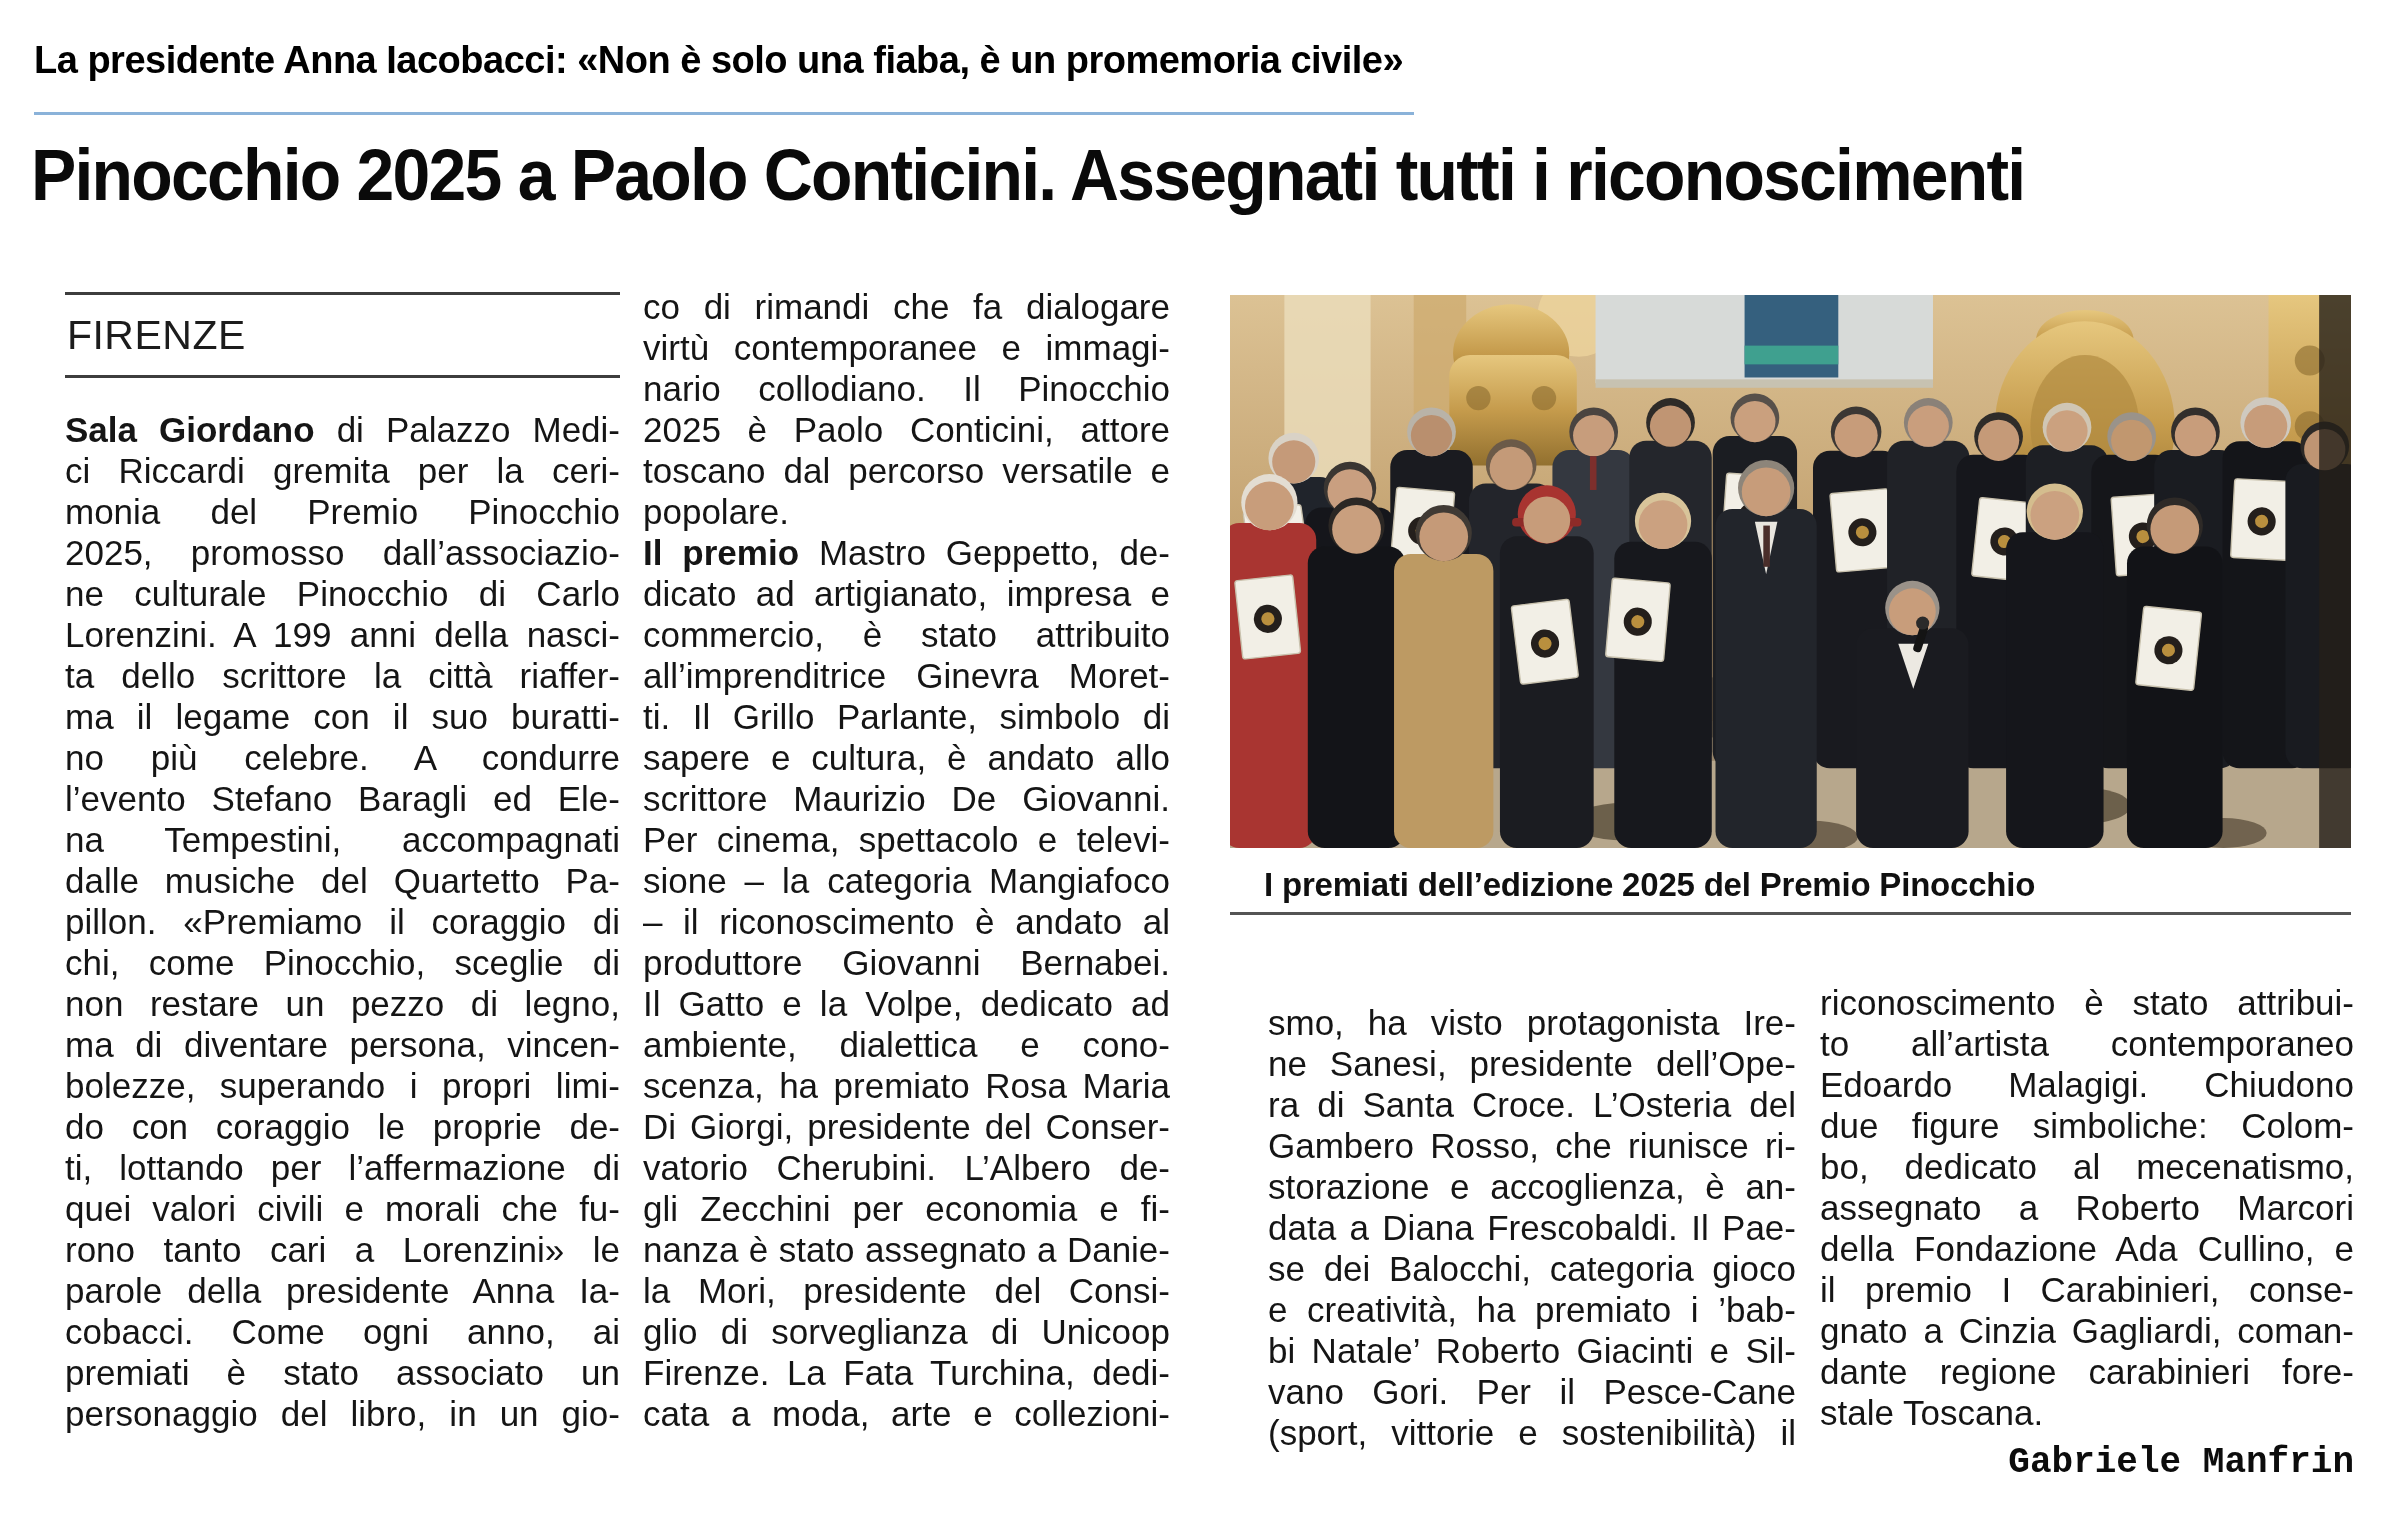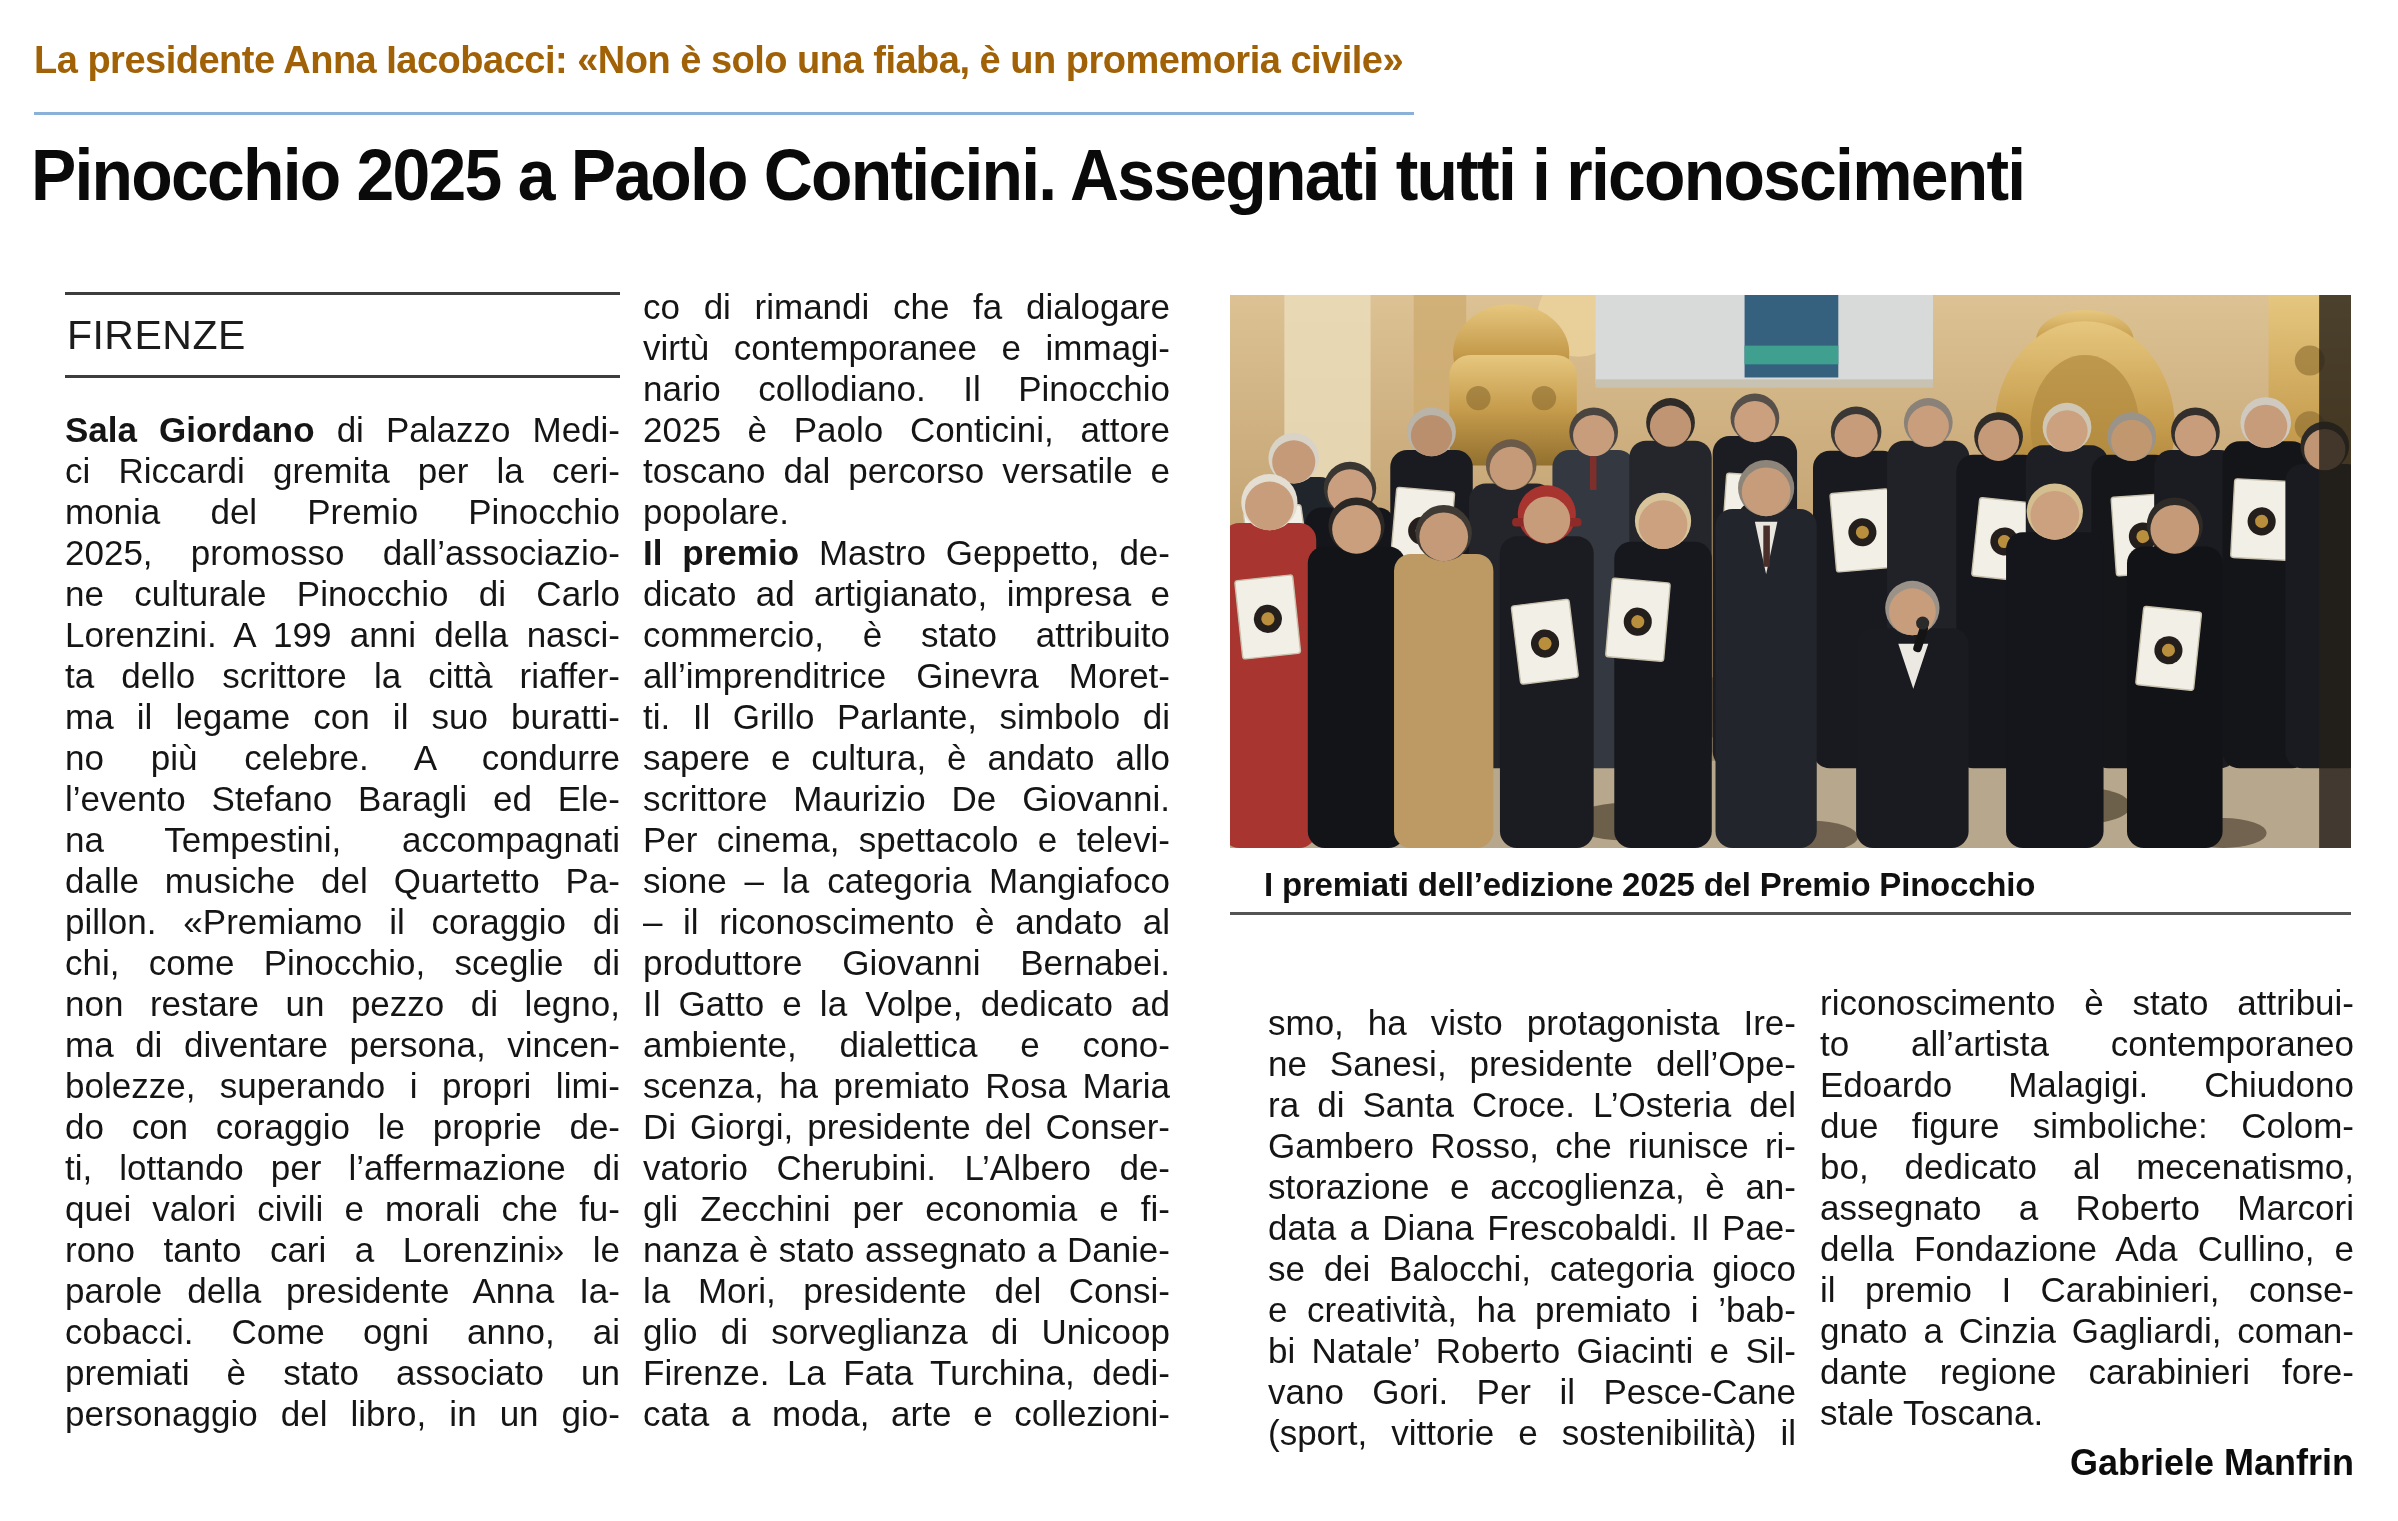--- a/index.html
+++ b/index.html
@@ -39,39 +39,39 @@
     font-size:41px;letter-spacing:0.5px;color:#1c1c1c;font-weight:400;
   }
   .body-lines{margin-top:31px;}
   .tline{
     text-align:justify;text-align-last:justify;
     height:41px;white-space:normal;
   }
   .tline.last{text-align-last:left;}
   .tline .lead{font-weight:bold;}
   .byline{
-    margin-top:9.4px;text-align:right;font-weight:bold;font-size:36px;color:#0c0c0c;
+    margin-top:9.4px;text-align:right;font-weight:bold;font-size:36px;color:#0c0c0c;font-family:Liberation Mono, monospace;
   }
   .photo{
     position:absolute;left:1230px;top:295px;width:1121px;height:553px;margin:0;
     overflow:hidden;background:#c9ab79;
   }
   .photo svg{display:block;width:100%;height:100%;}
   .caption{
     position:absolute;left:1233px;top:866px;width:1115px;
     font-size:33px;font-weight:bold;color:#101010;letter-spacing:-0.2px;margin-left:31px;
   }
   .caption-rule{
     position:absolute;left:1230px;top:912px;width:1121px;height:2.8px;background:#545454;
   }
 </style>
 </head>
 <body>
 
-<div class="kicker" style="color: #a16207; border-bottom-color: rgb(138, 178, 217);">
+<div class="kicker" style="color: #000000; border-bottom-color: rgb(138, 178, 217);">
   <span>La presidente Anna Iacobacci: «Non è solo una fiaba, è un promemoria civile»</span>
 </div>
 
 <h1 class="headline">Pinocchio 2025 a Paolo Conticini. Assegnati tutti i riconoscimenti</h1>
 
 <section class="col col1">
   <div class="sec-rule r1"></div>
   <div class="sec-label">FIRENZE</div>
   <div class="sec-rule"></div>
   <div class="body-lines">

